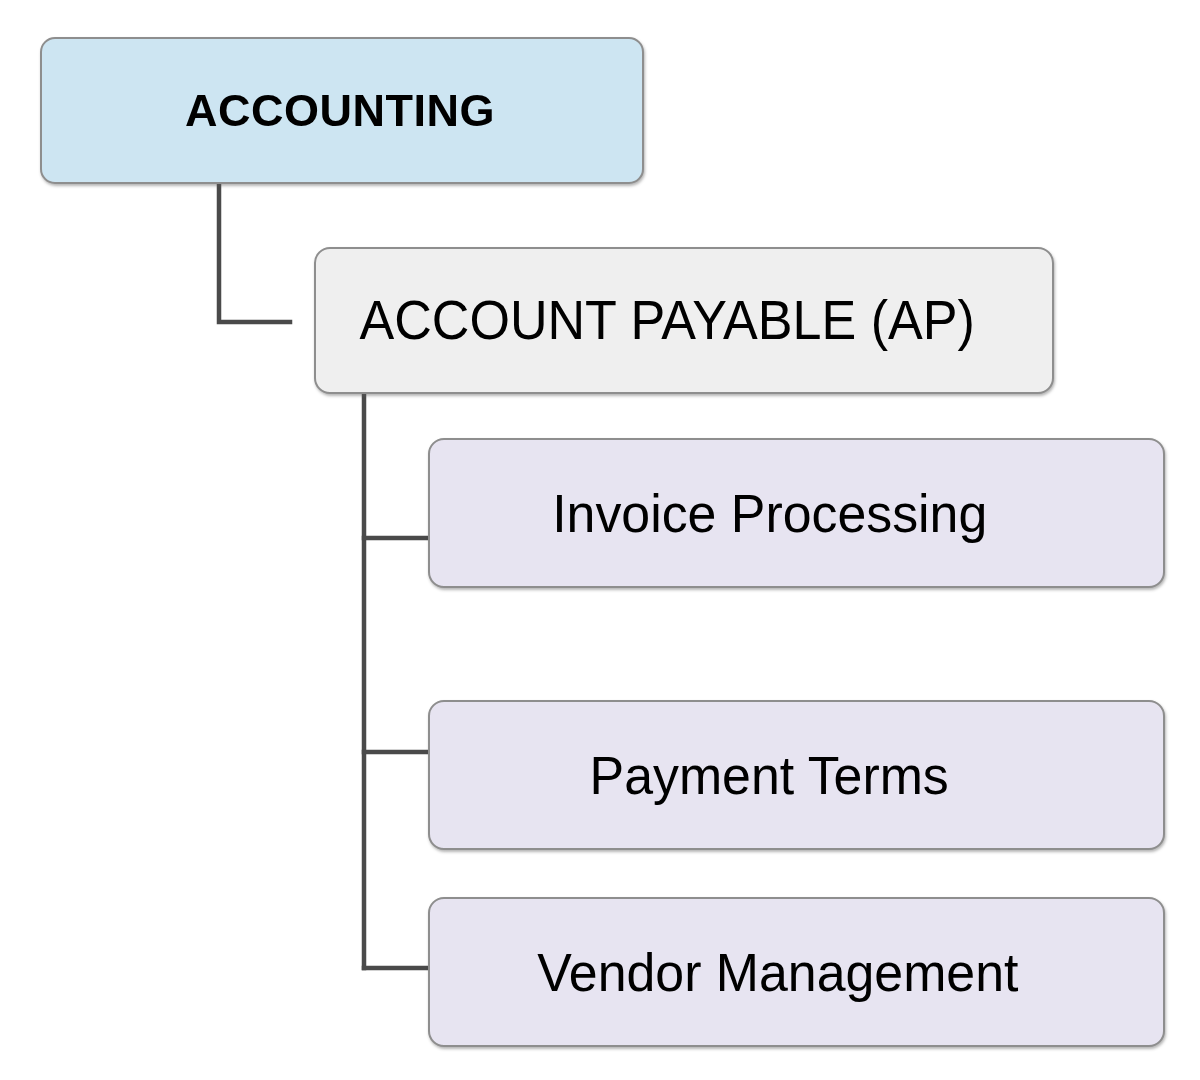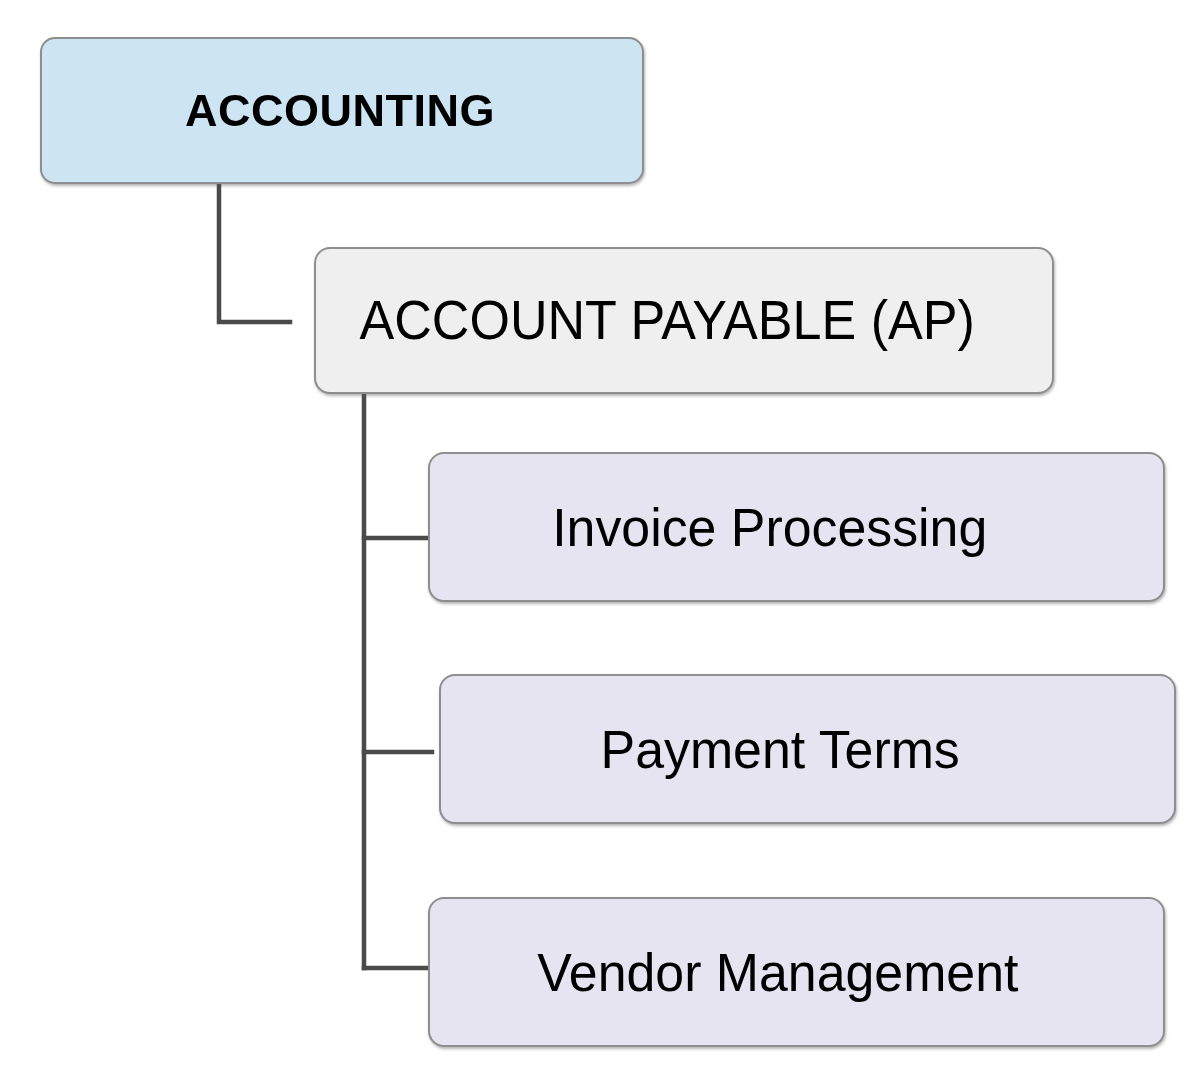--- a/index.html
+++ b/index.html
@@ -82,22 +82,22 @@
     width: 737px;
     height: 150px;
     background: #e7e4f1;
   }
   .leaf .node-label {
     font-size: 54px;
     font-weight: normal;
     transform: scaleX(0.96) translateX(-28px);
     transform-origin: center;
   }
-  #node-invoice-processing { top: 452px; }
-  #node-payment-terms      { top: 674px; margin-left: 11px; }
+  #node-invoice-processing { top: 438px; }
+  #node-payment-terms      { top: 700px; }
   #node-vendor-management  { top: 897px; padding-left: 16px; }
 </style>
 </head>
 <body>
 
 <div id="chart-canvas">
 
   <svg class="connector-layer" viewBox="0 0 1200 1080" width="1200" height="1080" xmlns="http://www.w3.org/2000/svg">
     <g fill="none" stroke="#4a4a4a" stroke-width="4.5" stroke-linecap="square" stroke-linejoin="miter">
 

